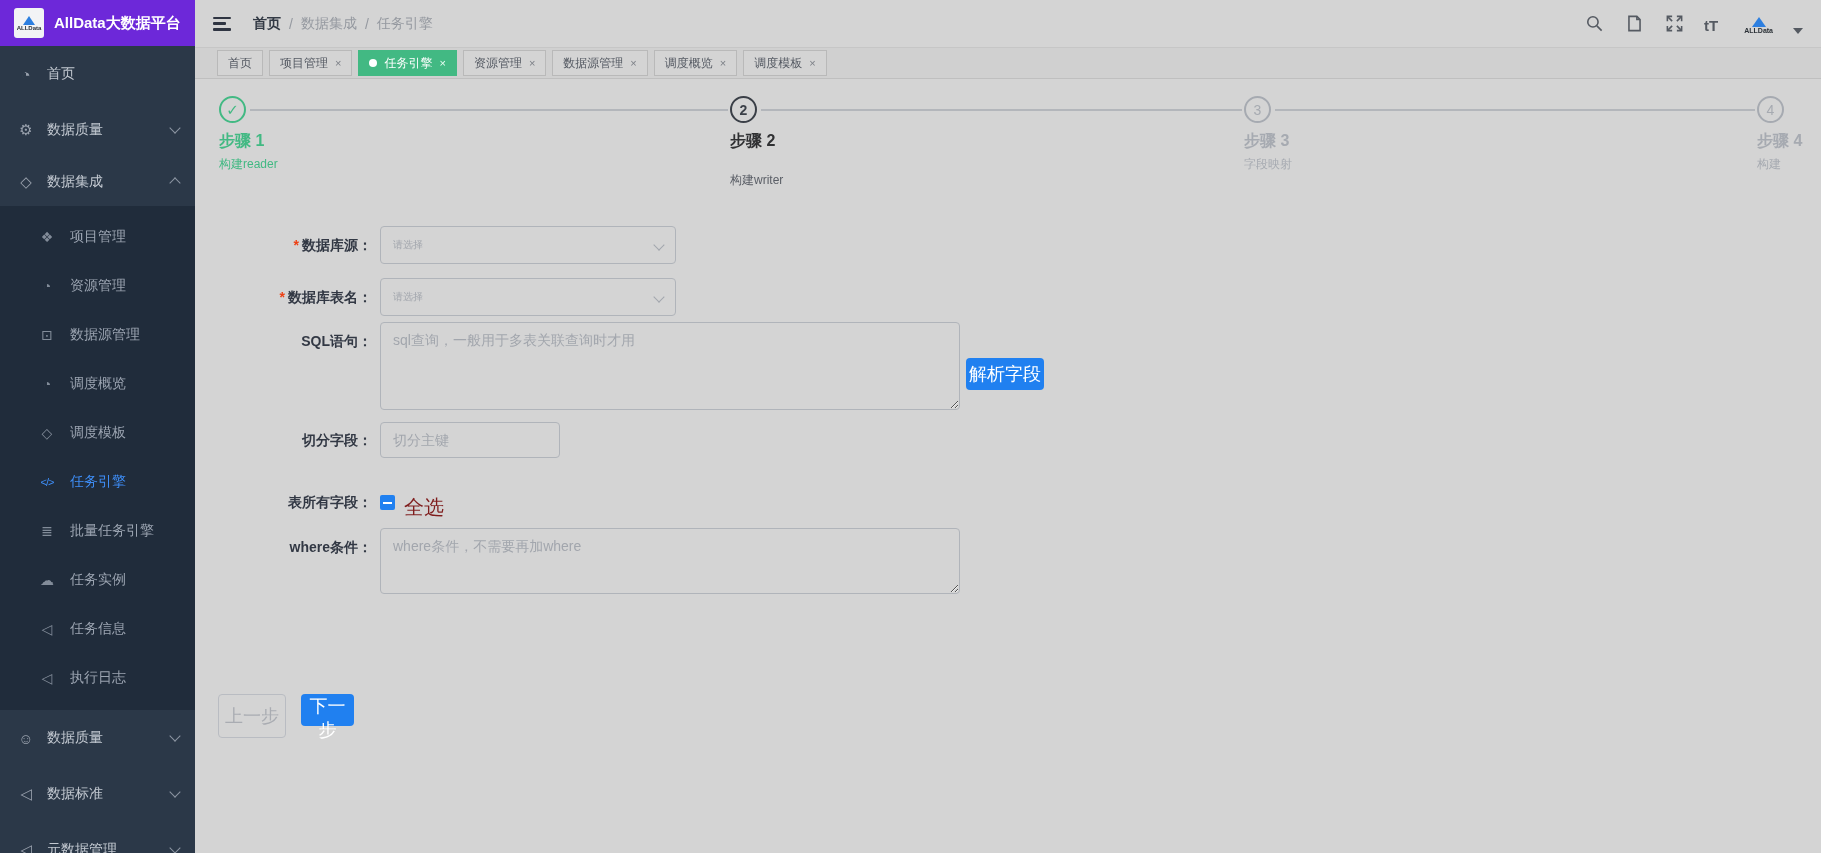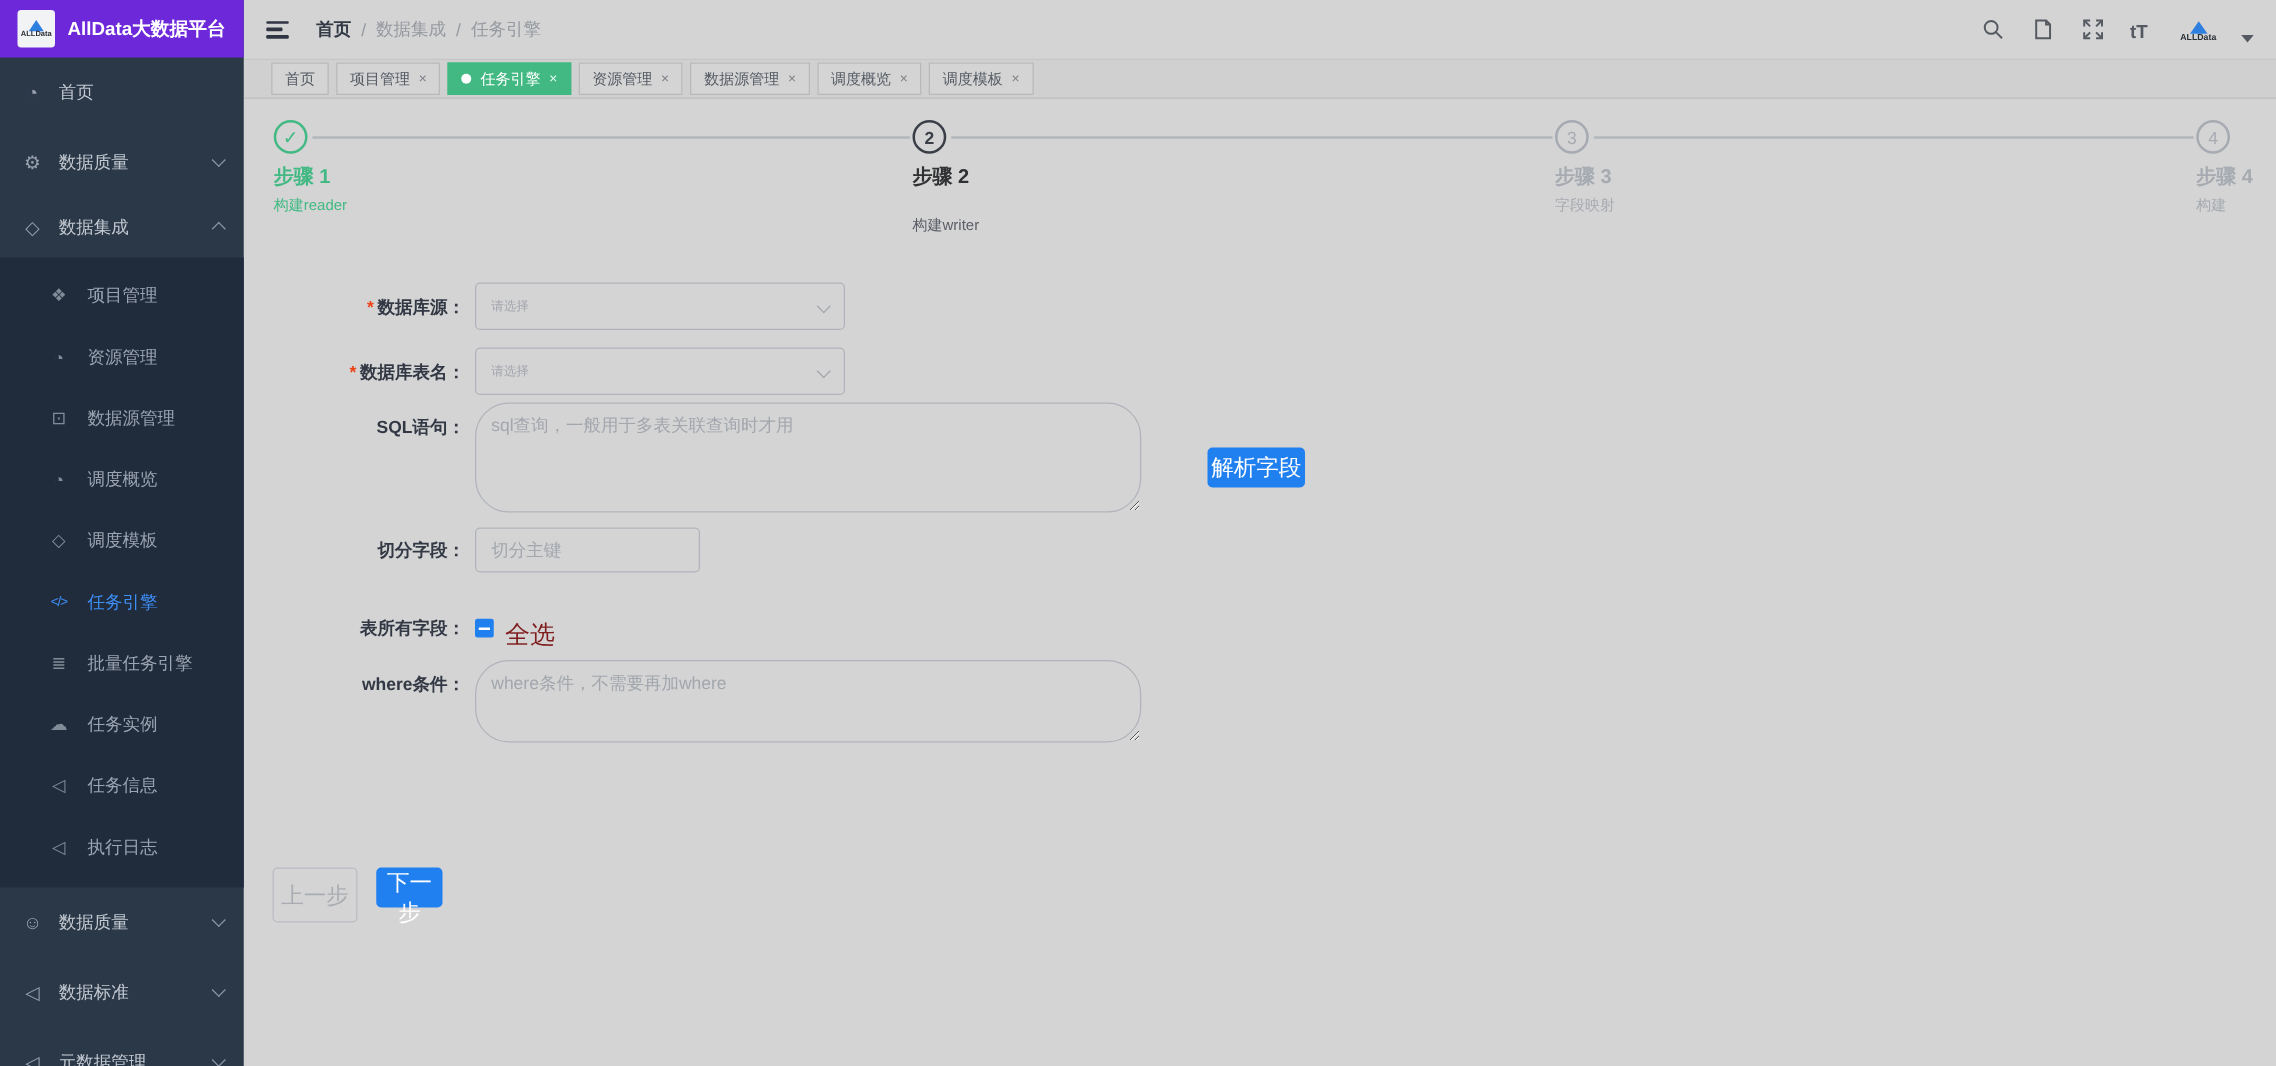--- a/index.html
+++ b/index.html
@@ -83,21 +83,21 @@
   .req { color:#ed4014; margin-right:3px; font-weight:bold; }
   .sel { position:absolute; left:380px; width:296px; height:38px; border:1px solid #b0b4ba;
     border-radius:4px; background:transparent; display:flex; align-items:center; padding:0 30px 0 12px;
     cursor:pointer; }
   .sel .ph { color:#a2a6ad; font-size:10px; }
   .sel .sc { position:absolute; right:12px; top:14px; width:8px; height:8px; }
   .sel .sc::before { content:""; position:absolute; width:7px; height:7px;
     border-right:1.5px solid #a2a6ad; border-bottom:1.5px solid #a2a6ad; transform:rotate(45deg); }
   textarea.ta, input.ti { background:transparent; border:1px solid #b0b4ba; border-radius:4px;
     font-family:"Liberation Sans","DejaVu Sans",sans-serif; font-size:14px; color:#333; padding:9px 12px; outline:none; }
-  textarea.ta { position:absolute; left:380px; width:533px; resize:both;border-radius:27px; }
+  textarea.ta { position:absolute; left:380px; width:580px; resize:both; }
   textarea.ta::placeholder, input.ti::placeholder { color:#a2a6ad; }
   input.ti { position:absolute; left:380px; width:180px; height:36px; }
   .btn { border:none; border-radius:4px; font-size:18px; cursor:pointer;
     font-family:Liberation Sans, sans-serif; }
   .btn-primary { background:#2080f0; color:#ffffff; }
   .parse-btn { position:absolute; left:966px; top:358px; width:78px; height:32px; }
   .cbx { position:absolute; left:380px; top:495px; width:15px; height:15px; background:#2080f0;
     border-radius:2px; cursor:pointer; }
   .cbx .dash { position:absolute; left:3px; top:6.5px; width:9px; height:2px; background:#ffffff; }
   .cbx-label { position:absolute; left:404px; top:494px; font-size:20px; color:#7f1d1d; cursor:pointer; }

